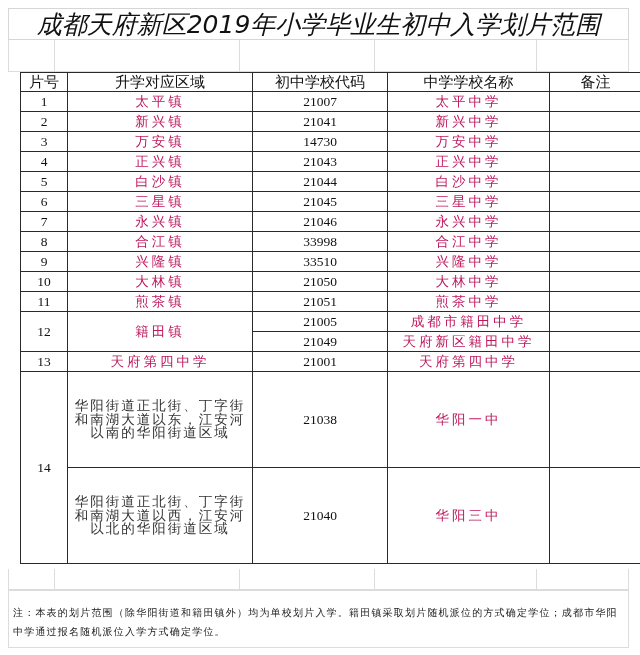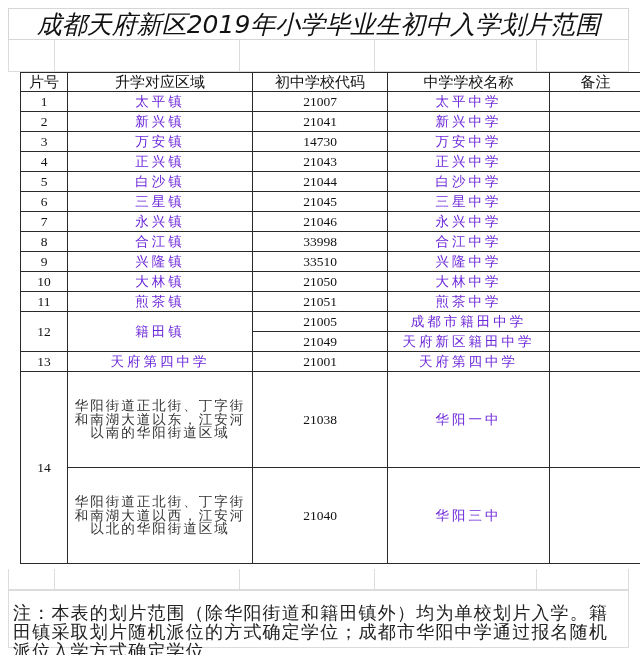--- a/index.html
+++ b/index.html
@@ -11,27 +11,27 @@
                  align-items: center; justify-content: center; font-size: 25px;
                  font-family: "DejaVu Sans", "Liberation Sans", sans-serif; letter-spacing: 0px; color: #111; font-style: italic; }
     .blank-row { position: absolute; left: 0; width: 621px; height: 32px; display: flex; }
     .blank-row .c { border-right: 1px solid #dcdcdc; border-bottom: 1px solid #dcdcdc; box-sizing: border-box; height: 100%; }
     .blank-row .c:first-child { border-left: 1px solid #dcdcdc; }
     table.main { position: absolute; left: 12px; top: 64px; border-collapse: collapse; table-layout: fixed; width: 621px; }
     table.main td, table.main th { border: 1px solid #2a2a2a; padding: 0; text-align: center; vertical-align: middle;
                                    font-size: 13.5px; font-weight: normal; line-height: 1; }
     table.main th { font-family: "DejaVu Sans", "Liberation Sans", sans-serif; font-size: 15px; height: 18px; }
     table.main td { height: 19px; }
-    .cjk { font-family: "DejaVu Sans", "Liberation Sans", sans-serif; letter-spacing: 3px; color: #6d28d9; font-size: 13px; }
+    .cjk { font-family: "DejaVu Sans", "Liberation Sans", sans-serif; letter-spacing: 3px; color: #be185d; font-size: 13px; }
     .num { font-family: "Liberation Serif", "DejaVu Serif", serif; font-size: 15px; color: #111; }
     td.area { text-align: left; padding: 0 4px 0 4px; font-family: "DejaVu Sans", "Liberation Sans", sans-serif;
               font-size: 13px; letter-spacing: 2px; line-height: 21px; color: #333; }
     .note-box { position: absolute; left: 0; top: 582px; width: 621px; height: 58px; border: 1px solid #dcdcdc;
                 box-sizing: border-box; padding: 12px 4px 0 4px; font-family: "DejaVu Sans", "Liberation Sans", sans-serif;
-                font-size: 18px; line-height: 19px; color: #222; letter-spacing: 1.2px; }
+                font-size: 10px; line-height: 19px; color: #222; letter-spacing: 1.2px; }
   </style>
 </head>
 <body>
 
 <div class="sheet">
   <div class="title-box">成都天府新区2019年小学毕业生初中入学划片范围</div>
 
   <div class="blank-row" style="top:32px;">
     <div class="c" style="width:47px"></div>
     <div class="c" style="width:185px"></div>

